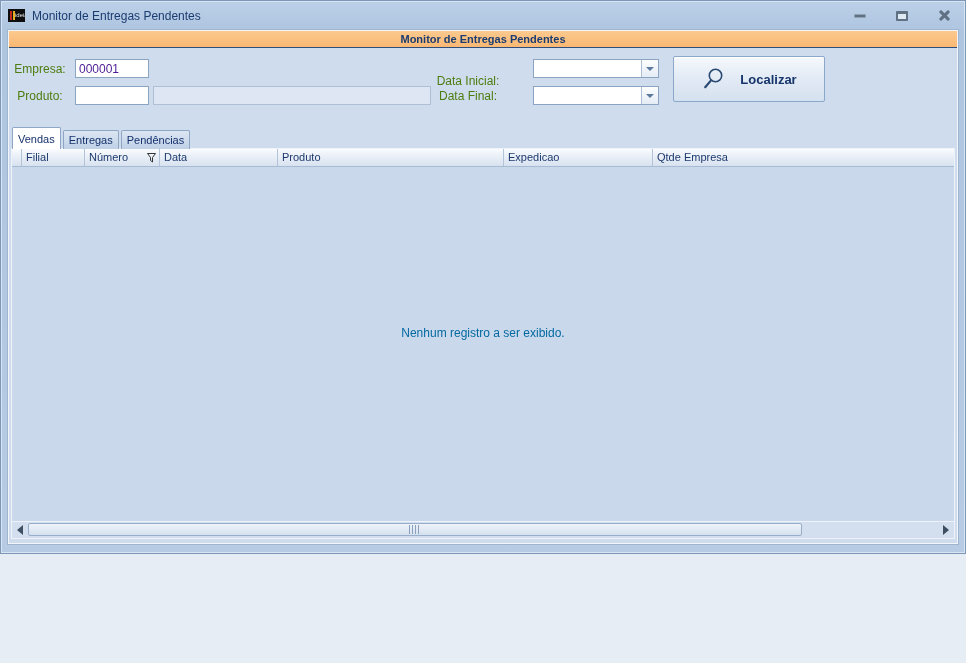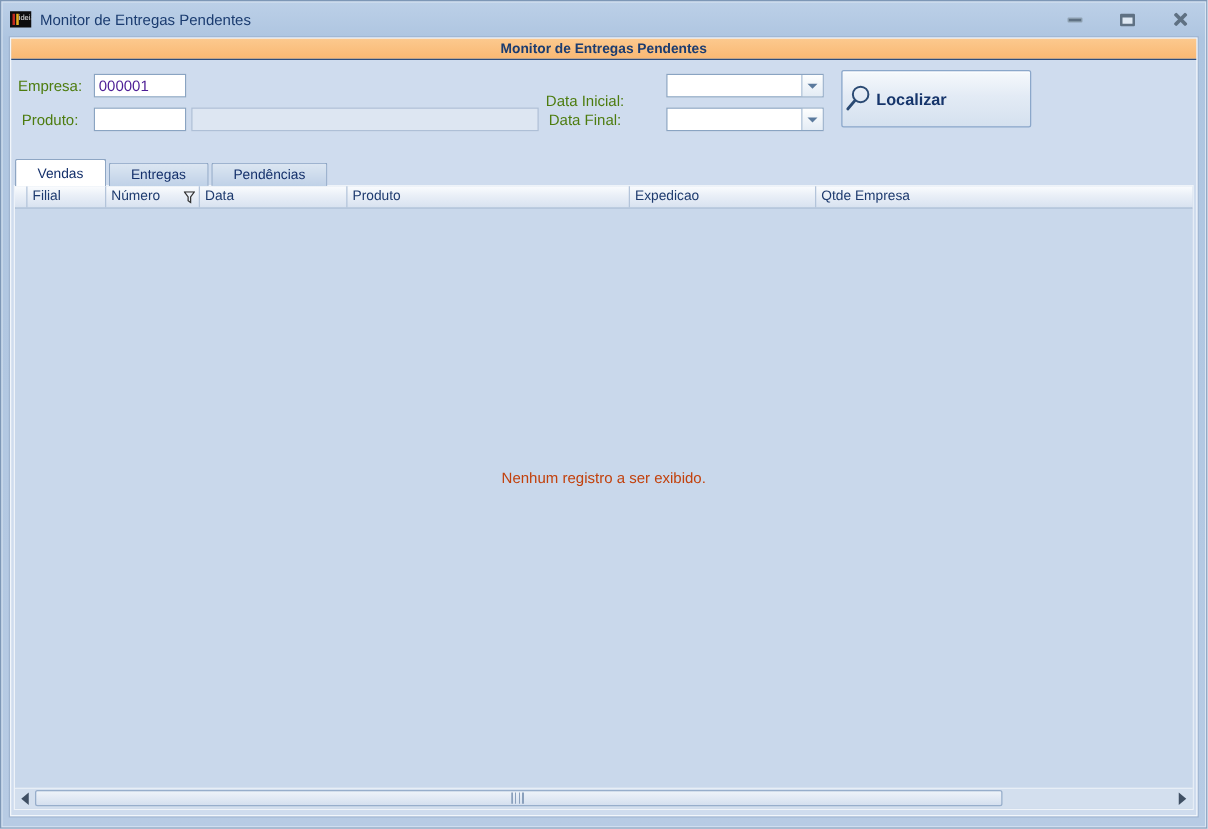--- a/index.html
+++ b/index.html
@@ -1,19 +1,19 @@
 <!DOCTYPE html>
 <html><head>
 <meta charset="utf-8">
 <style>
   * { margin:0; padding:0; box-sizing:border-box; }
   html,body { width:966px; height:663px; }
   body { font-family:"Liberation Sans", sans-serif; font-size:11px; background:#e7edf5; }
 
-  .window { position:relative; width:966px; height:663px;
+  .window { position:relative; width:966px; height:554px;
     background:linear-gradient(#bcd0e8,#aec5e0 30px,#b7cbe4);
     border:1px solid #7d97b6; box-shadow:inset 0 0 0 1px #d9e5f2; }
 
   
   .titlebar { position:absolute; left:0; top:0; right:0; height:29px;
     display:flex; align-items:center; padding:0 10px 0 7px; }
   .app-icon { width:17px; height:13px; background:#0d0d0d; position:relative;
     margin-right:7px; overflow:hidden; }
   .app-icon .stripe-r { position:absolute; left:2px; top:2px; width:2px; height:9px; background:#c22a1e; }
   .app-icon .stripe-y { position:absolute; left:5px; top:2px; width:2px; height:9px; background:#e8b01f; }
@@ -49,28 +49,28 @@
   .combo { position:absolute; width:126px; height:19px; border:1px solid #8aa4c2;
     background:#fff; display:flex; }
   .combo-text { flex:1; }
   .combo-btn { width:17px; border-left:1px solid #aabfd6;
     background:linear-gradient(#fdfefe,#e4ecf5); display:flex; align-items:center; justify-content:center; }
   .combo-arrow { width:0; height:0; border-left:4px solid transparent; border-right:4px solid transparent;
     border-top:4px solid #5b7a9d; }
   .btn-localizar { position:absolute; left:664px; top:8px; width:152px; height:46px;
     border:1px solid #8ba7ca; border-radius:2px;
     background:linear-gradient(#f6f9fc,#e3ebf5 45%,#d5e1ef);
-    display:flex; align-items:center; gap:3px;
+    display:flex; align-items:center; justify-content:center; gap:15px;
     box-shadow:inset 0 1px 0 #fff; cursor:default; }
   .btn-localizar span { font-weight:bold; font-size:13px; color:#16356b; }
 
   
   .tabstrip { position:absolute; left:3px; top:96px; height:22px; display:flex; align-items:flex-end; z-index:3; }
   .tab { border:1px solid #8ea6c4; border-bottom:none; border-radius:2px 2px 0 0;
-    padding:0 17px; font-size:11px; color:#14306b; height:19px; line-height:19px;
+    padding:0 5px; font-size:11px; color:#14306b; height:19px; line-height:19px;
     background:linear-gradient(#dce6f2,#bfd1e7); margin-right:2px; cursor:default; }
   .tab.active { background:#fff; height:22px; line-height:22px; font-size:11px; }
 
   
   .grid { position:absolute; left:2px; right:2px; top:117px; bottom:4px;
     border:1px solid #eef3f9; box-shadow:0 0 0 1px #b9c9dd inset; background:#c9d8eb;
     display:flex; flex-direction:column; }
   .grid-header { height:18px; display:flex;
     background:linear-gradient(#fafcfe,#e9eff7 45%,#d8e2f0);
     border-bottom:1px solid #a7bbd2; font-size:11px; color:#1d3a6e; }
@@ -81,21 +81,21 @@
   .hc-numero { width:75px; }
   .hc-data { width:118px; }
   .hc-cliente { width:217px; }
   .hc-produto { width:226px; }
   .hc-exped { width:149px; }
   .hc-qtde { flex:1; border-right:none; }
   .funnel { position:absolute; right:3px; top:4px; }
 
   .grid-body { flex:1; position:relative; background:#c9d8eb; }
   .empty-msg { position:absolute; left:0; right:0; top:45%; text-align:center;
-    color:#c2410c; font-size:12px; }
+    color:#0369a1; font-size:12px; }
 
   
   .hscroll { height:17px; background:#d3dfee; border-top:1px solid #eef3f9;
     display:flex; align-items:center; }
   .scroll-btn { width:16px; height:16px; display:flex; align-items:center; justify-content:center; }
   .tri-left { width:0; height:0; border-top:5px solid transparent; border-bottom:5px solid transparent;
     border-right:6px solid #3f4f63; }
   .tri-right { width:0; height:0; border-top:5px solid transparent; border-bottom:5px solid transparent;
     border-left:6px solid #3f4f63; }
   .scroll-track { flex:1; position:relative; height:16px; }

